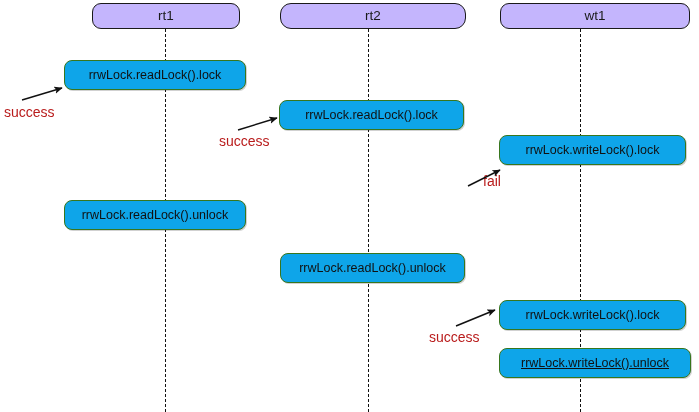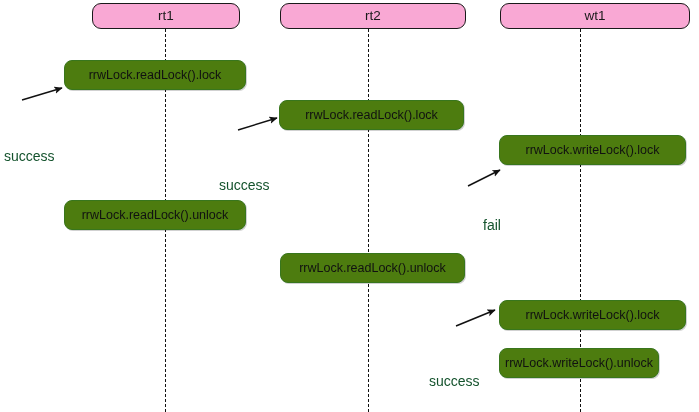--- a/index.html
+++ b/index.html
@@ -15,73 +15,72 @@
     width: 699px;
     height: 412px;
     background: #ffffff;
     overflow: hidden;
   }
   .lifeline-head {
     position: absolute;
     box-sizing: border-box;
     border: 1.4px solid #1a1a1a;
     border-radius: 9px;
-    background: #f9a8d4;
+    background: #c4b5fd;
     display: flex;
     align-items: center;
     justify-content: center;
     font-size: 13.5px;
     color: #1a1a1a;
     line-height: 1;
   }
   .lifeline {
     position: absolute;
     width: 0;
     border-left: 1.6px dashed #111111;
   }
   .activation {
     position: absolute;
     box-sizing: border-box;
-    background: #4d7c0f;
+    background: #0ea5e9;
     border: 1.4px solid #38761d;
     border-radius: 8px;
     display: flex;
     align-items: center;
     justify-content: center;
     font-size: 12.5px;
     color: #111111;
     line-height: 1;
     white-space: nowrap;
     box-shadow: 1px 1px 0 rgba(0,0,0,0.18);
   }
   .note-label {
     position: absolute;
     font-size: 14px;
-    color: #14532d;
+    color: #b91c1c;
     line-height: 1;
     white-space: nowrap;
-    margin-top: 44px;
   }
   .arrow-svg {
     position: absolute;
     overflow: visible;
     pointer-events: none;
   }
 </style>
 </head>
 <body>
 
 <div id="diagram">
 
   <div id="lifelines">
       <div class="lifeline-head" style="left: 92px; top: 3px; width: 148px; height: 26px;">
         <span>rt1</span>
       </div>
       <div class="lifeline" style="left: 165px; top: 29px; height: 383px;"></div>
-      <div class="lifeline-head" style="left: 280px; top: 3px; width: 186px; height: 26px;">
+      <div class="lifeline-head" style="left: 280px; top: 3px; width: 186px; height: 26px; border-radius: 11px;">
         <span>rt2</span>
       </div>
       <div class="lifeline" style="left: 368px; top: 29px; height: 383px;"></div>
       <div class="lifeline-head" style="left: 500px; top: 3px; width: 190px; height: 26px; text-align: right;">
         <span>wt1</span>
       </div>
       <div class="lifeline" style="left: 580px; top: 29px; height: 383px;"></div>
     </div>
 
   <div id="activations">
@@ -96,21 +95,21 @@
       </div>
       <div class="activation" style="left: 64px; top: 200px; width: 182px; height: 30px;">
         <span>rrwLock.readLock().unlock</span>
       </div>
       <div class="activation" style="left: 280px; top: 253px; width: 185px; height: 30px;">
         <span>rrwLock.readLock().unlock</span>
       </div>
       <div class="activation" style="left: 499px; top: 300px; width: 187px; height: 30px;">
         <span>rrwLock.writeLock().lock</span>
       </div>
-      <div class="activation" style="left: 499px; top: 348px; width: 160px; height: 30px;">
+      <div class="activation" style="left: 499px; top: 348px; width: 192px; height: 30px; text-decoration: underline;">
         <span>rrwLock.writeLock().unlock</span>
       </div>
     </div>
 
   <div id="annotations">
       <div class="note-label" style="left: 4px; top: 105px;">success</div>
       <svg class="arrow-svg" width="60" height="32" style="left: 12px; top: 78px;">
         <defs>
           <marker id="head-0" markerWidth="7" markerHeight="7" refX="5.5" refY="2.6" orient="auto" markerUnits="strokeWidth">
             <path d="M0,0 L6,2.6 L0,5.2 L1.4,2.6 Z" fill="#111111"></path>

